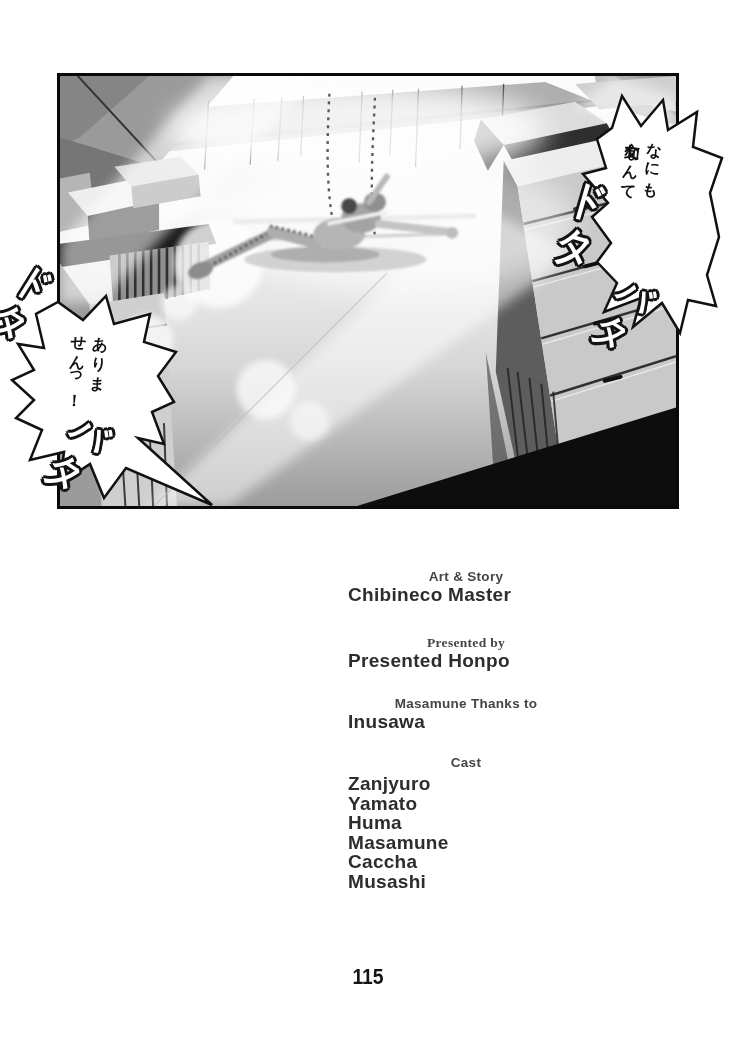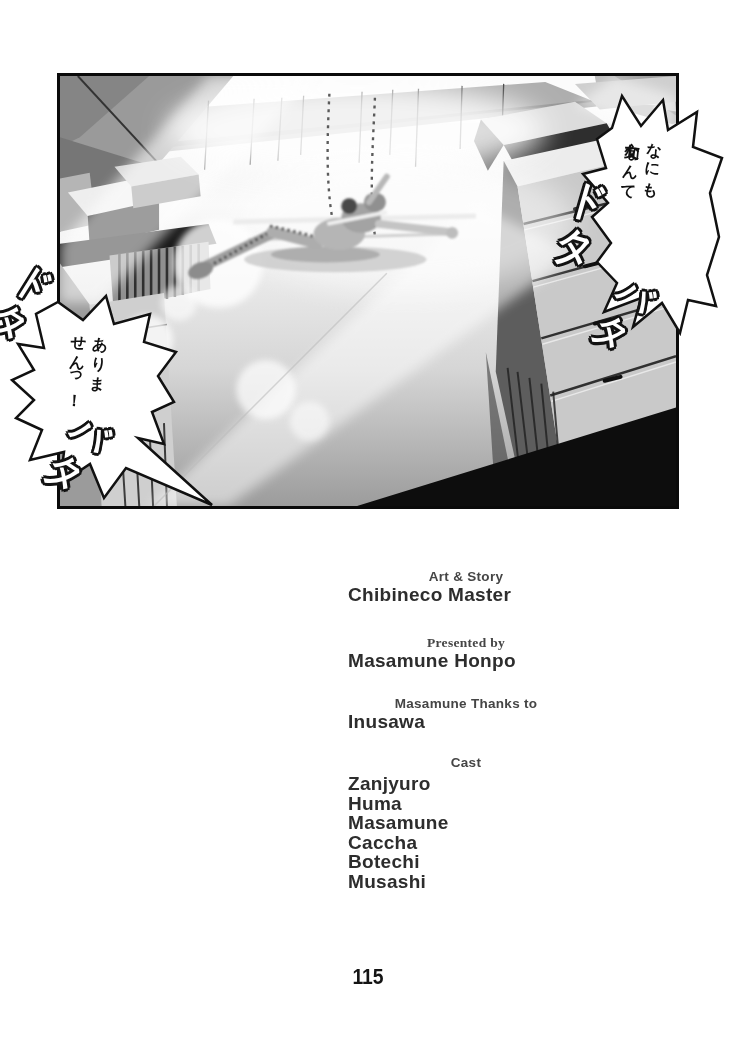--- a/index.html
+++ b/index.html
@@ -197,31 +197,31 @@
   <div class="sfx sfx-dota-r">ドタ</div>
   <div class="sfx sfx-bata-r">バタ</div>
   <div class="sfx sfx-dota-l">ドタ</div>
   <div class="sfx sfx-bata-l">バタ</div>
 
   <div class="credits">
     <div class="credit-label">Art &amp; Story</div>
     <div class="credit-name">Chibineco Master</div>
 
     <div class="credit-label gap-a">Presented by</div>
-    <div class="credit-name">Masamune Honpo</div>
+    <div class="credit-name">Presented Honpo</div>
 
     <div class="credit-label gap-b">Masamune Thanks to</div>
     <div class="credit-name">Inusawa</div>
 
     <div class="credit-label gap-c">Cast</div>
     <div class="cast-list">
       <div class="credit-name">Zanjyuro</div>
+      <div class="credit-name">Yamato</div>
       <div class="credit-name">Huma</div>
       <div class="credit-name">Masamune</div>
       <div class="credit-name">Caccha</div>
-      <div class="credit-name">Botechi</div>
       <div class="credit-name">Musashi</div>
     </div>
   </div>
 
   <div class="page-number">115</div>
 
 </div>
 
 </body></html>

